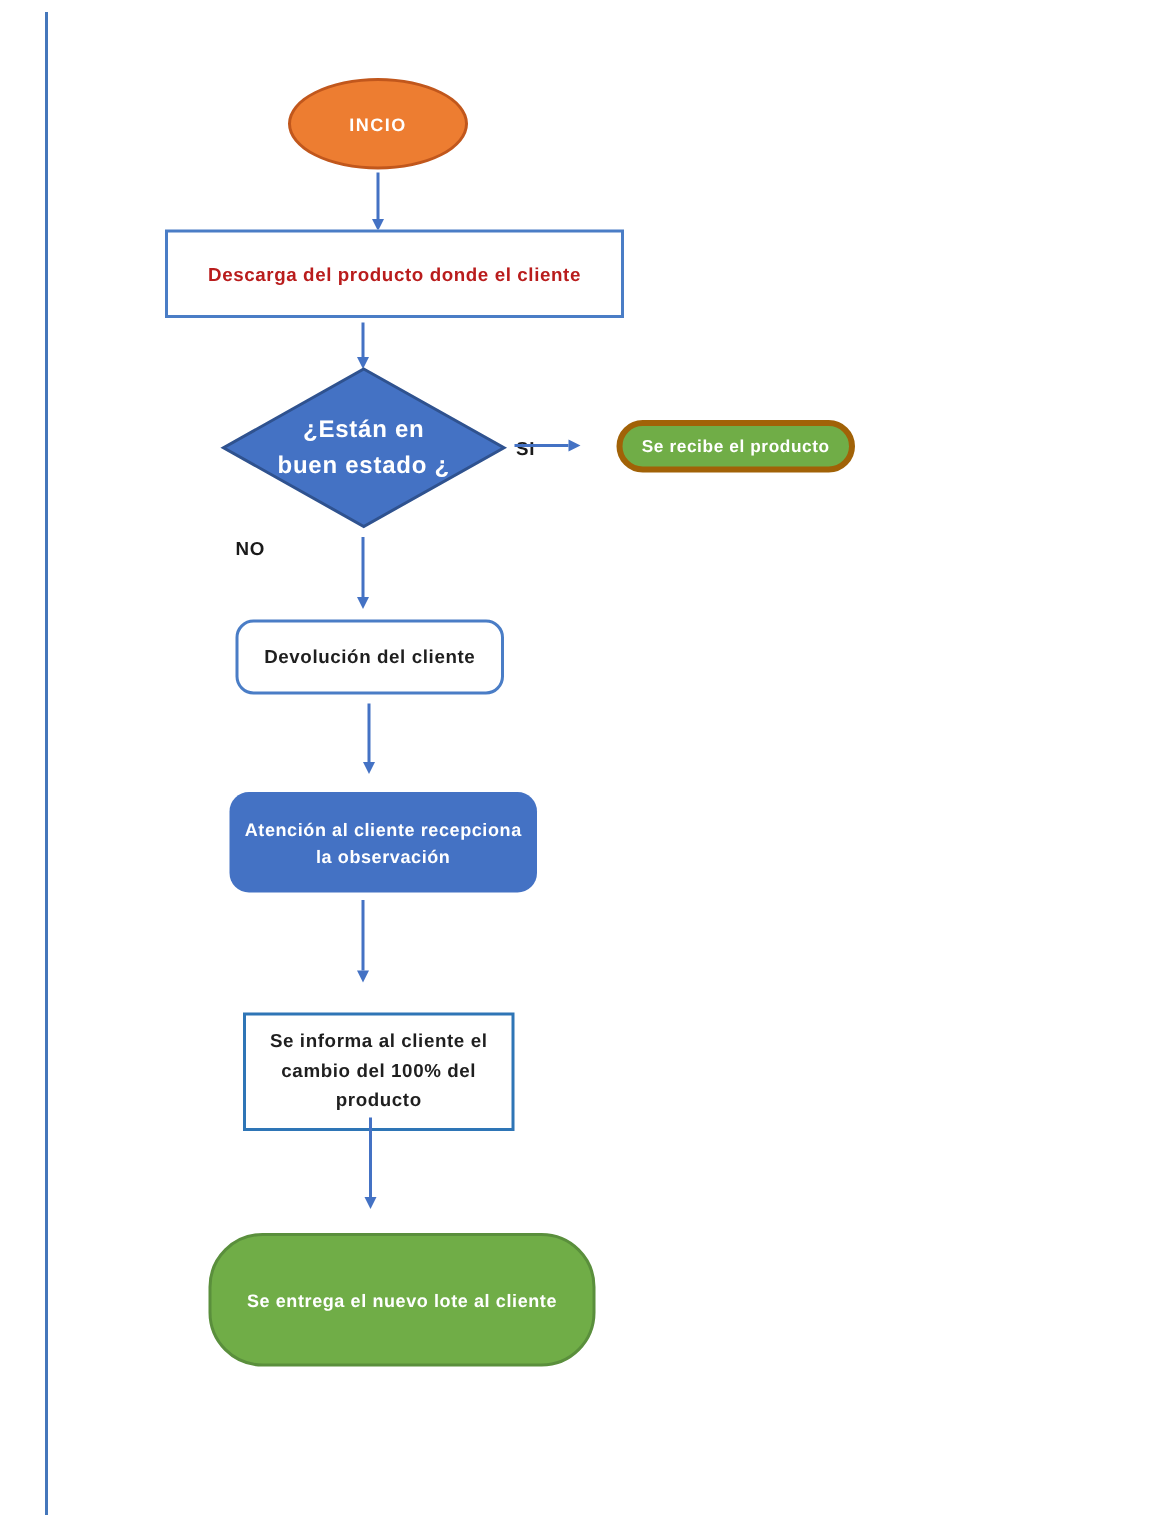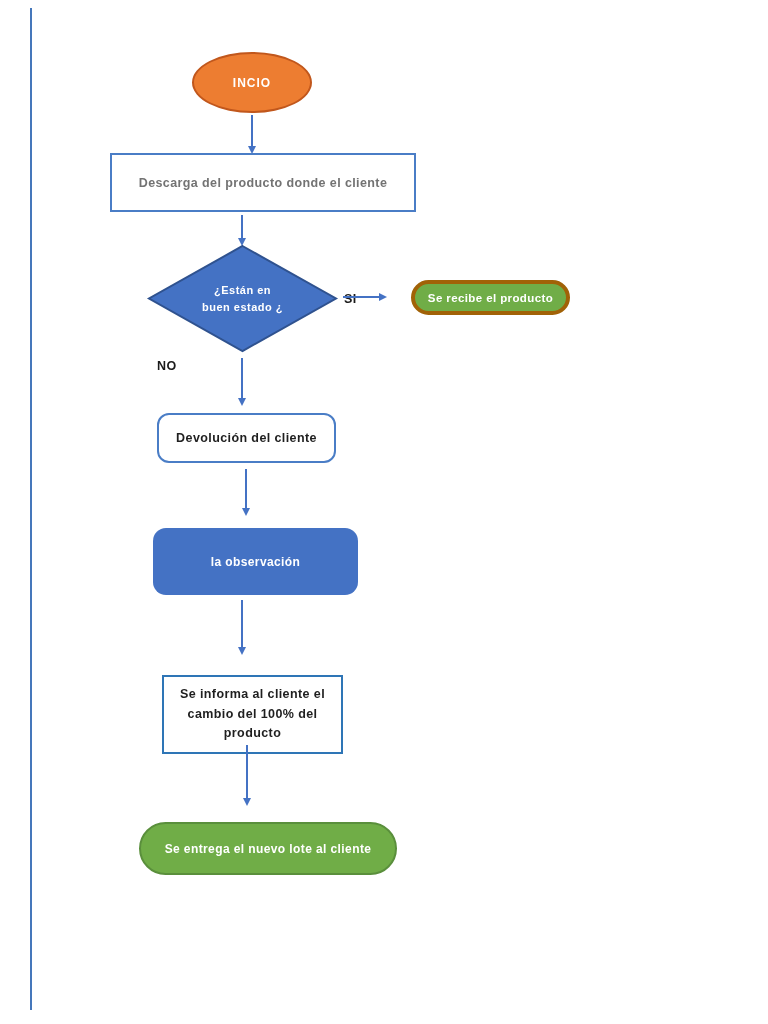--- a/index.html
+++ b/index.html
@@ -15,46 +15,46 @@
   }
   .node span { display:block; }
 
   .n-start {
     left:192px; top:52px; width:120px; height:61px;
     background:#ed7d31; border:2px solid #c1571c; border-radius:50%;
     color:#ffffff; font-size:12px; letter-spacing:1px;
   }
   .n-download {
     left:110px; top:153px; width:306px; height:59px;
-    background:#ffffff; border:2px solid #4a7dc6; color:#737373; font-size:12.5px;
+    background:#ffffff; border:2px solid #4a7dc6; color:#b91c1c; font-size:12.5px;
   }
   .n-decision { left:146px; top:244px; width:193px; height:109px; padding:0; }
   .n-decision svg { position:absolute; inset:0; }
   .diamond-text {
     position:absolute; inset:0; display:flex; flex-direction:column; align-items:center; justify-content:center;
-    color:#ffffff; font-size:11px; font-weight:600; letter-spacing:0.5px; line-height:1.5;
+    color:#ffffff; font-size:16px; font-weight:600; letter-spacing:0.5px; line-height:1.5;
   }
   .n-receive {
     left:411px; top:280px; width:159px; height:35px; border-radius:18px;
     background:#70ad47; border:4px solid #a16207; color:#ffffff; font-size:11.5px;
   }
   .n-return {
     left:157px; top:413px; width:179px; height:50px; border-radius:12px;
     background:#ffffff; border:2px solid #4a7dc6; color:#1f1f1f; font-size:12.5px;
   }
   .n-attention {
     left:153px; top:528px; width:205px; height:67px; border-radius:13px;
     background:#4472c4; color:#ffffff; font-size:12px; line-height:1.5;
   }
   .n-inform {
     left:162px; top:659px; width:181px; height:79px;
     background:#ffffff; border:2px solid #2e75b6; color:#1f1f1f; font-size:12.5px; line-height:1.55;margin-top:16px;
   }
   .n-deliver {
-    left:139px; top:822px; width:258px; height:53px; border-radius:36px;
+    left:139px; top:822px; width:258px; height:89px; border-radius:36px;
     background:#70ad47; border:2px solid #5a8f3c; color:#ffffff; font-size:12px;
   }
 
   .branch-label {
     position:absolute; font-weight:bold; color:#1a1a1a; font-size:12.5px; letter-spacing:0.5px;
   }
   .lbl-si { left:344px; top:292px; }
   .lbl-no { left:157px; top:359px; }
 
   .varrow { position:absolute; width:1.5px; background:#4472c4; }
@@ -115,20 +115,21 @@
   <div class="branch-label lbl-no">NO</div>
   <div class="varrow a3"></div>
 
   <div class="node n-return">
     <span>Devolución del cliente</span>
   </div>
 
   <div class="varrow a4"></div>
 
   <div class="node n-attention">
+    <span>Atención al cliente recepciona</span>
     <span>la observación</span>
   </div>
 
   <div class="varrow a5"></div>
 
   <div class="node n-inform">
     <span>Se informa al cliente el</span>
     <span>cambio del 100% del</span>
     <span>producto</span>
   </div>

